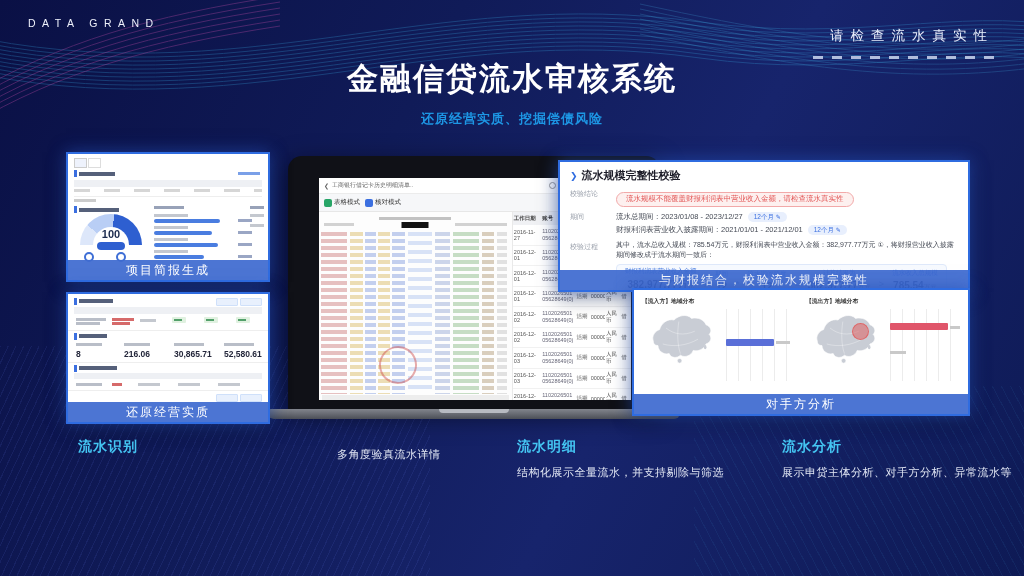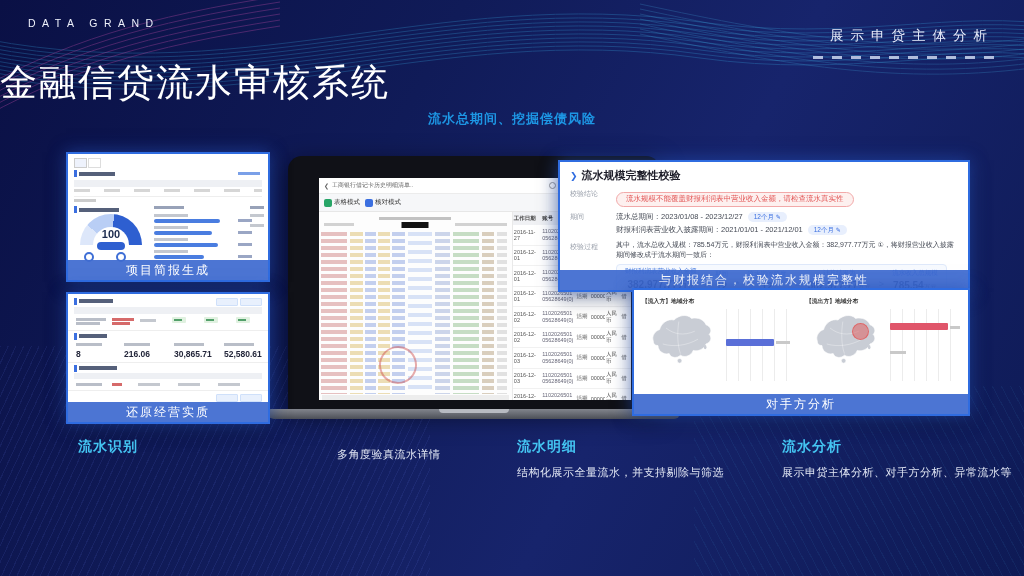--- a/index.html
+++ b/index.html
@@ -13,22 +13,22 @@
   .hatch-br{position:absolute;right:0;bottom:0;width:330px;height:190px;z-index:0;
     background:repeating-linear-gradient(62deg,rgba(60,160,220,.08) 0 1px,transparent 1px 8px);}
   
   .logo{position:absolute;left:28px;top:14px;z-index:6;color:#fff}
   .logo-cn{font-size:23px;font-weight:bold;letter-spacing:3px}
   .logo-en{font-size:10.5px;letter-spacing:6.5px;margin-top:3px;color:#eef1fb}
   .tagline-wrap{position:absolute;right:30px;top:27px;z-index:6;text-align:right}
   .tagline{font-size:13.5px;letter-spacing:7px;color:#e9eefb}
   .dashes{display:flex;justify-content:flex-end;gap:9px;margin-top:11px}
   .dashes span{width:10px;height:2.5px;background:#cdd6ee;opacity:.85}
-  .hero-title{position:absolute;left:0;right:0;top:58px;z-index:6;
-    color:#fff;font-size:37px;font-weight:normal;letter-spacing:2px}
+  .hero-title{position:absolute;left:0;right:0;top:58px;text-align:center;z-index:6;
+    color:#fff;font-size:31px;font-weight:bold;letter-spacing:2px}
   .hero-sub{position:absolute;left:0;right:0;top:110px;text-align:center;z-index:6;
     color:#1d96e4;font-size:13px;font-weight:bold;letter-spacing:1px}
   
   .laptop{position:absolute;left:288px;top:156px;z-index:1}
   .bezel{position:relative;width:372px;height:255px;background:#101117;border-radius:14px 14px 0 0;
     box-shadow:0 6px 24px rgba(0,0,0,.5)}
   .screen{position:absolute;left:31px;top:22px;width:312px;height:222px;background:#fff;overflow:hidden}
   .base{position:absolute;left:-20px;top:253px;width:412px;height:10px;border-radius:3px 3px 6px 6px;
     background:linear-gradient(180deg,#82858d,#4c4f57)}
   .base::after{content:"";position:absolute;left:171px;top:0;width:70px;height:4px;background:#b7bac1;border-radius:0 0 8px 8px}
@@ -192,36 +192,36 @@
         <use href="#wr" y="30"></use>
     </g>
   </svg>
   <div class="hatch-bl"></div>
   <div class="hatch-br"></div>
 
   <div class="logo">
     <div class="logo-en">DATA GRAND</div>
   </div>
   <div class="tagline-wrap">
-    <div class="tagline">展示申贷主体分析</div>
+    <div class="tagline">请检查流水真实性</div>
     <div class="dashes">
       <span></span>
         <span></span>
         <span></span>
         <span></span>
         <span></span>
       <span></span>
         <span></span>
         <span></span>
         <span></span>
         <span></span>
     </div>
   </div>
   <div class="hero-title">金融信贷流水审核系统</div>
-  <div class="hero-sub">流水总期间、挖掘偿债风险</div>
+  <div class="hero-sub">还原经营实质、挖掘偿债风险</div>
 
   <div class="laptop">
     <div class="bezel">
       <div class="screen">
         <div class="tb1">
           <span>❮</span>
           <span class="doc">工商银行借记卡历史明细清单..</span>
           <span class="sp"></span>
           <span class="rg"></span>
           <span>100%</span>

